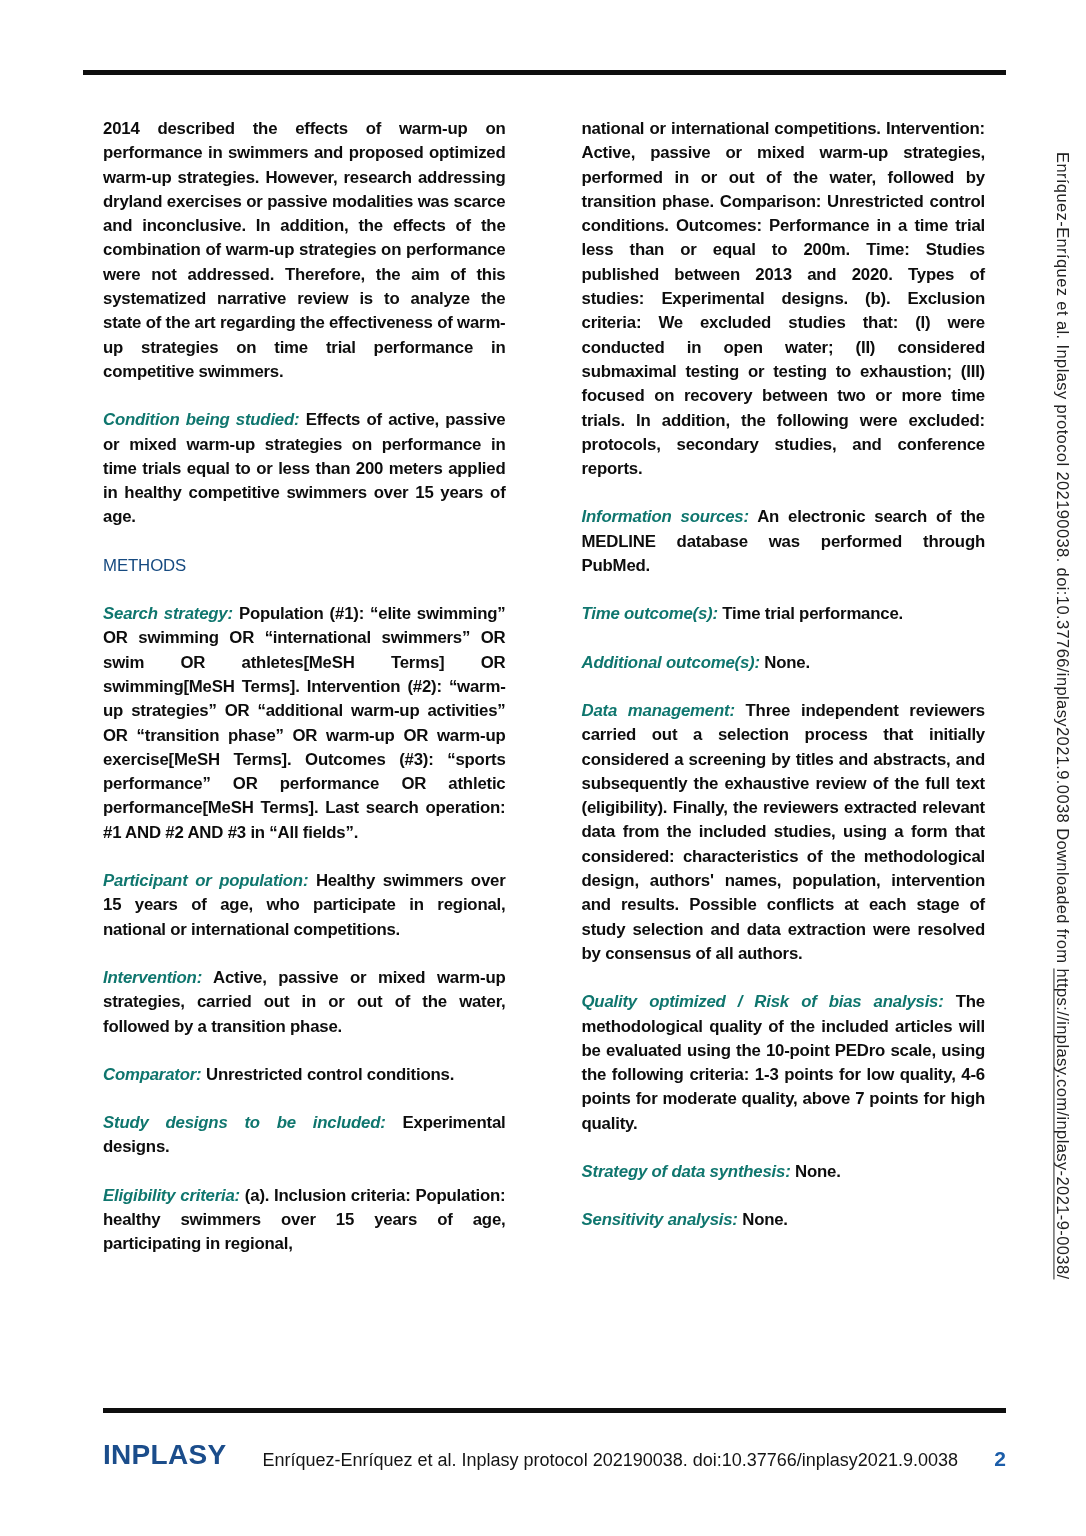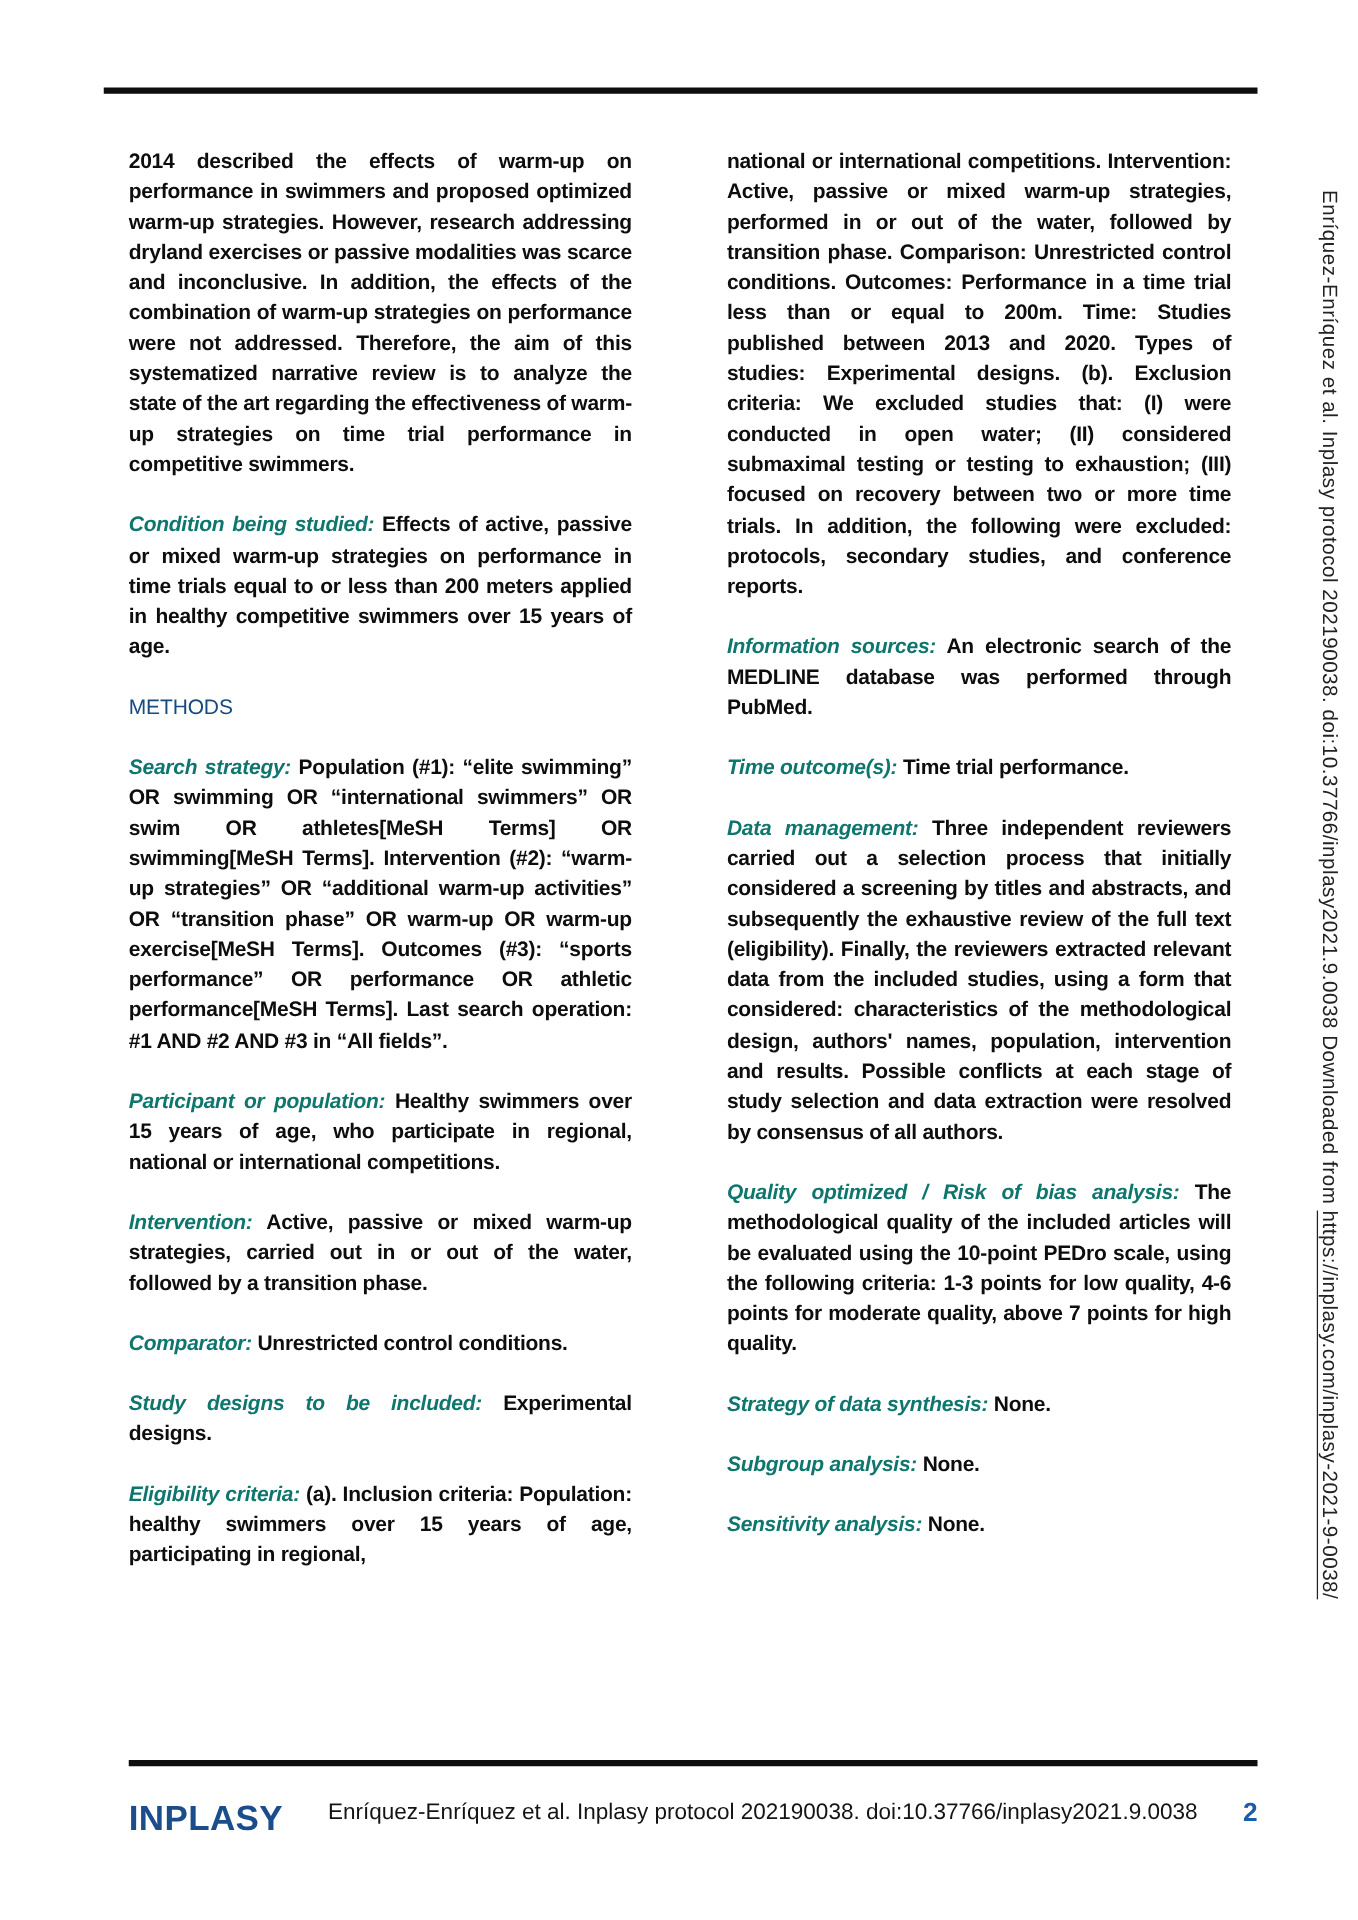--- a/index.html
+++ b/index.html
@@ -60,21 +60,21 @@
   .side-cite .url { text-decoration: underline; }
   .footer {
     position: absolute;
     left: 103px;
     top: 1408px;
     width: 903px;
   }
   .footer-rule { height: 5px; background: #0e0e0e; }
   .footer-row {
     display: flex;
-    align-items: flex-start;
+    align-items: flex-end;
     margin-top: 26px;
   }
   .logo {
     font-size: 28px;
     font-weight: 700;
     color: #1b4d8b;
     letter-spacing: 0.3px;
   }
   .cite {
     margin-left: 36px;
@@ -118,28 +118,28 @@
       <p class="para"><span class="lbl">Eligibility criteria:</span><span> (a). Inclusion criteria: Population: healthy swimmers over 15 years of age, participating in regional,</span></p>
     </div>
 
     <div class="col col-right">
       <p class="para"><span>national or international competitions. Intervention: Active, passive or mixed warm-up strategies, performed in or out of the water, followed by transition phase. Comparison: Unrestricted control conditions. Outcomes: Performance in a time trial less than or equal to 200m. Time: Studies published between 2013 and 2020. Types of studies: Experimental designs. (b). Exclusion criteria: We excluded studies that: (I) were conducted in open water; (II) considered submaximal testing or testing to exhaustion; (III) focused on recovery between two or more time trials. In addition, the following were excluded: protocols, secondary studies, and conference reports.</span></p>
 
       <p class="para"><span class="lbl">Information sources:</span><span> An electronic search of the MEDLINE database was performed through PubMed.</span></p>
 
       <p class="para"><span class="lbl">Time outcome(s):</span><span> Time trial performance.</span></p>
 
+      <p class="para"><span class="lbl">Additional outcome(s):</span><span> None.</span></p>
 
       <p class="para"><span class="lbl">Data management:</span><span> Three independent reviewers carried out a selection process that initially considered a screening by titles and abstracts, and subsequently the exhaustive review of the full text (eligibility). Finally, the reviewers extracted relevant data from the included studies, using a form that considered: characteristics of the methodological design, authors' names, population, intervention and results. Possible conflicts at each stage of study selection and data extraction were resolved by consensus of all authors.</span></p>
 
       <p class="para"><span class="lbl">Quality optimized / Risk of bias analysis:</span><span> The methodological quality of the included articles will be evaluated using the 10-point PEDro scale, using the following criteria: 1-3 points for low quality, 4-6 points for moderate quality, above 7 points for high quality.</span></p>
 
       <p class="para"><span class="lbl">Strategy of data synthesis:</span><span> None.</span></p>
 
-      <p class="para"><span class="lbl">Subgroup analysis:</span><span> None.</span></p>
 
       <p class="para"><span class="lbl">Sensitivity analysis:</span><span> None.</span></p>
     </div>
 
   </div>
 
   <div class="side-cite"><span>Enríquez-Enríquez et al. Inplasy protocol 202190038. doi:10.37766/inplasy2021.9.0038 Downloaded from </span><span class="url">https://inplasy.com/inplasy-2021-9-0038/</span></div>
 
   <div class="footer">
     <div class="footer-rule"></div>

